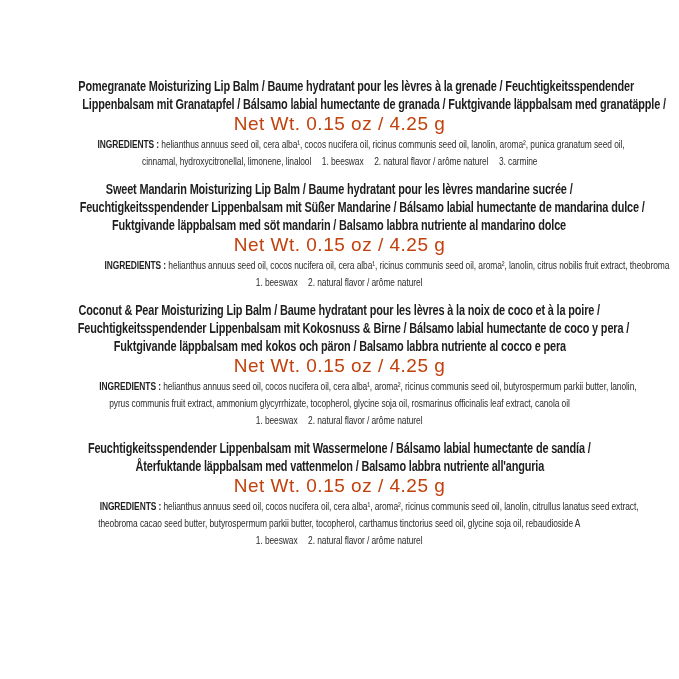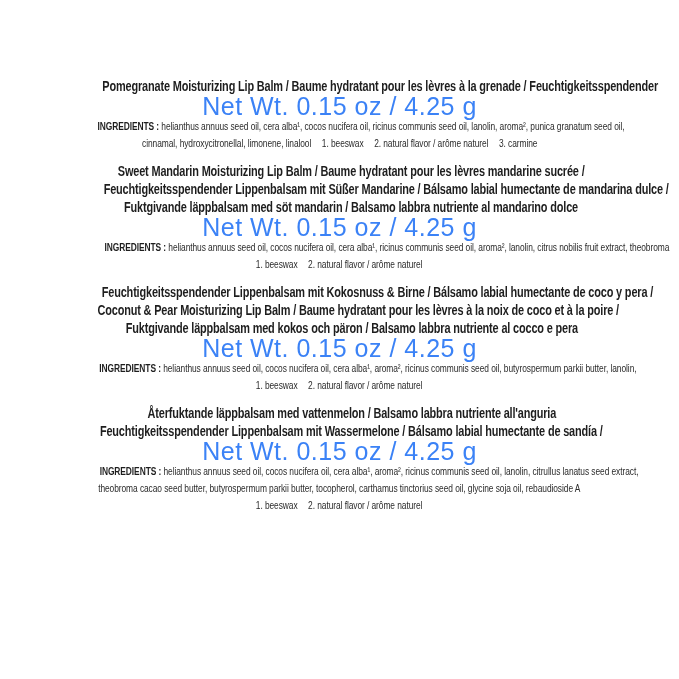--- a/index.html
+++ b/index.html
@@ -17,39 +17,38 @@
     padding-top: 77px;
     box-sizing: border-box;
     text-align: center;
   }
   .product {
     margin-bottom: 11px;
   }
   .tline {
     line-height: 17px;
     white-space: nowrap;
-    margin-left: 24px;
   }
   .tline .sq {
     display: inline-block;
     transform: scaleX(0.78);
     transform-origin: 50% 50%;
     font-size: 14px;
     font-weight: 600;
     letter-spacing: -0.2px;
     color: #1e1e1e;
     white-space: nowrap;
   }
   .netwt {
     line-height: 22px;
     white-space: nowrap;
-    font-size: 25px;
+    font-size: 19px;
     font-weight: 400;
     letter-spacing: 0.5px;
-    color: #3b82f6;
+    color: #c2410c;
   }
   .iline {
     line-height: 16px;
     white-space: nowrap;
   }
   .iline .sq {
     display: inline-block;
     transform: scaleX(0.73);
     transform-origin: 50% 50%;
     font-size: 11.5px;
@@ -64,20 +63,21 @@
   }
 </style>
 </head>
 <body>
 
 <div class="sheet">
 
   <section class="product">
     <div class="title">
       <div class="tline"><span class="sq">Pomegranate Moisturizing Lip Balm / Baume hydratant pour les lèvres à la grenade / Feuchtigkeitsspendender</span></div>
+      <div class="tline"><span class="sq">Lippenbalsam mit Granatapfel / Bálsamo labial humectante de granada / Fuktgivande läppbalsam med granatäpple /</span></div>
     </div>
     <div class="netwt">Net Wt. 0.15 oz / 4.25 g</div>
     <div class="ingredients">
       <div class="iline"><span class="sq"><b class="ilabel">INGREDIENTS :</b> <span>helianthus annuus seed oil, cera alba¹, cocos nucifera oil, ricinus communis seed oil, lanolin, aroma², punica granatum seed oil,</span></span></div>
       <div class="iline"><span class="sq">cinnamal, hydroxycitronellal, limonene, linalool  1. beeswax  2. natural flavor / arôme naturel  3. carmine</span></div>
     </div>
   </section>
 
   <section class="product">
     <div class="title">
@@ -87,35 +87,36 @@
     </div>
     <div class="netwt">Net Wt. 0.15 oz / 4.25 g</div>
     <div class="ingredients">
       <div class="iline"><span class="sq"><b class="ilabel">INGREDIENTS :</b> <span>helianthus annuus seed oil, cocos nucifera oil, cera alba¹, ricinus communis seed oil, aroma², lanolin, citrus nobilis fruit extract, theobroma</span></span></div>
       <div class="iline"><span class="sq">1. beeswax  2. natural flavor / arôme naturel</span></div>
     </div>
   </section>
 
   <section class="product">
     <div class="title">
+      <div class="tline"><span class="sq">Coconut &amp; Pear Moisturizing Lip Balm / Baume hydratant pour les lèvres à la noix de coco et à la poire /</span></div>
       <div class="tline"><span class="sq">Feuchtigkeitsspendender Lippenbalsam mit Kokosnuss &amp; Birne / Bálsamo labial humectante de coco y pera /</span></div>
-      <div class="tline"><span class="sq">Coconut &amp; Pear Moisturizing Lip Balm / Baume hydratant pour les lèvres à la noix de coco et à la poire /</span></div>
       <div class="tline"><span class="sq">Fuktgivande läppbalsam med kokos och päron / Balsamo labbra nutriente al cocco e pera</span></div>
     </div>
     <div class="netwt">Net Wt. 0.15 oz / 4.25 g</div>
     <div class="ingredients">
       <div class="iline"><span class="sq"><b class="ilabel">INGREDIENTS :</b> <span>helianthus annuus seed oil, cocos nucifera oil, cera alba¹, aroma², ricinus communis seed oil, butyrospermum parkii butter, lanolin,</span></span></div>
+      <div class="iline"><span class="sq">pyrus communis fruit extract, ammonium glycyrrhizate, tocopherol, glycine soja oil, rosmarinus officinalis leaf extract, canola oil</span></div>
       <div class="iline"><span class="sq">1. beeswax  2. natural flavor / arôme naturel</span></div>
     </div>
   </section>
 
   <section class="product">
     <div class="title">
+      <div class="tline"><span class="sq">Feuchtigkeitsspendender Lippenbalsam mit Wassermelone / Bálsamo labial humectante de sandía /</span></div>
       <div class="tline"><span class="sq">Återfuktande läppbalsam med vattenmelon / Balsamo labbra nutriente all'anguria</span></div>
-      <div class="tline"><span class="sq">Feuchtigkeitsspendender Lippenbalsam mit Wassermelone / Bálsamo labial humectante de sandía /</span></div>
     </div>
     <div class="netwt">Net Wt. 0.15 oz / 4.25 g</div>
     <div class="ingredients">
       <div class="iline"><span class="sq"><b class="ilabel">INGREDIENTS :</b> <span>helianthus annuus seed oil, cocos nucifera oil, cera alba¹, aroma², ricinus communis seed oil, lanolin, citrullus lanatus seed extract,</span></span></div>
       <div class="iline"><span class="sq">theobroma cacao seed butter, butyrospermum parkii butter, tocopherol, carthamus tinctorius seed oil, glycine soja oil, rebaudioside A</span></div>
       <div class="iline"><span class="sq">1. beeswax  2. natural flavor / arôme naturel</span></div>
     </div>
   </section>
 
 </div>

